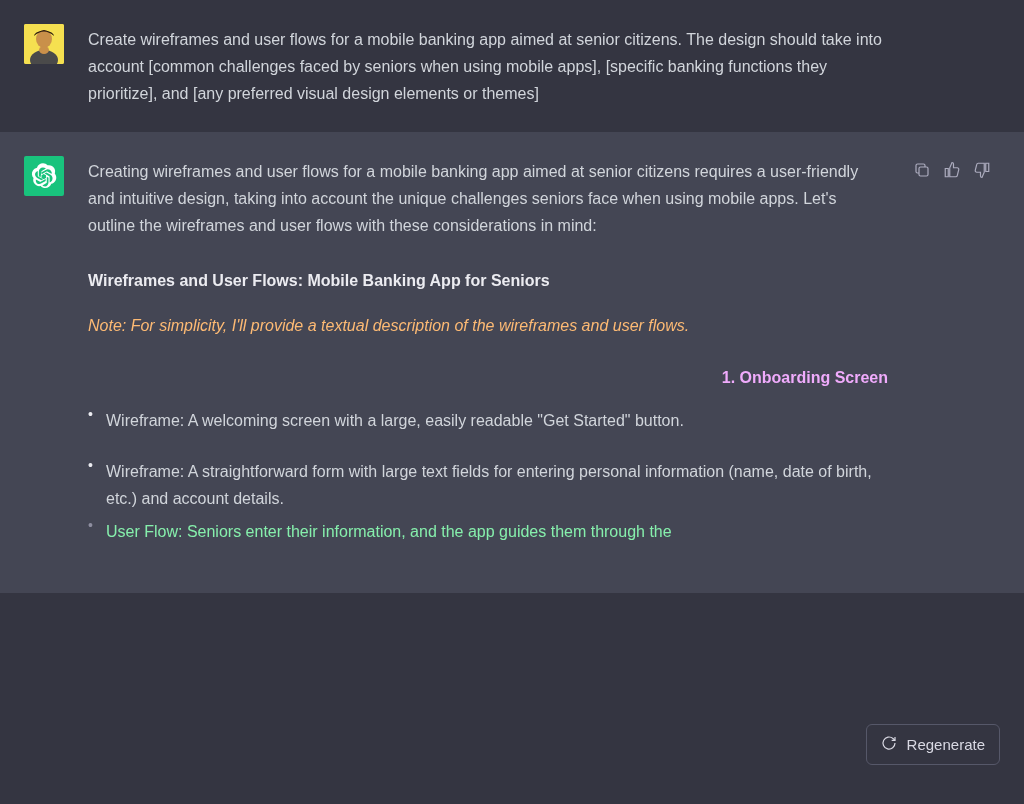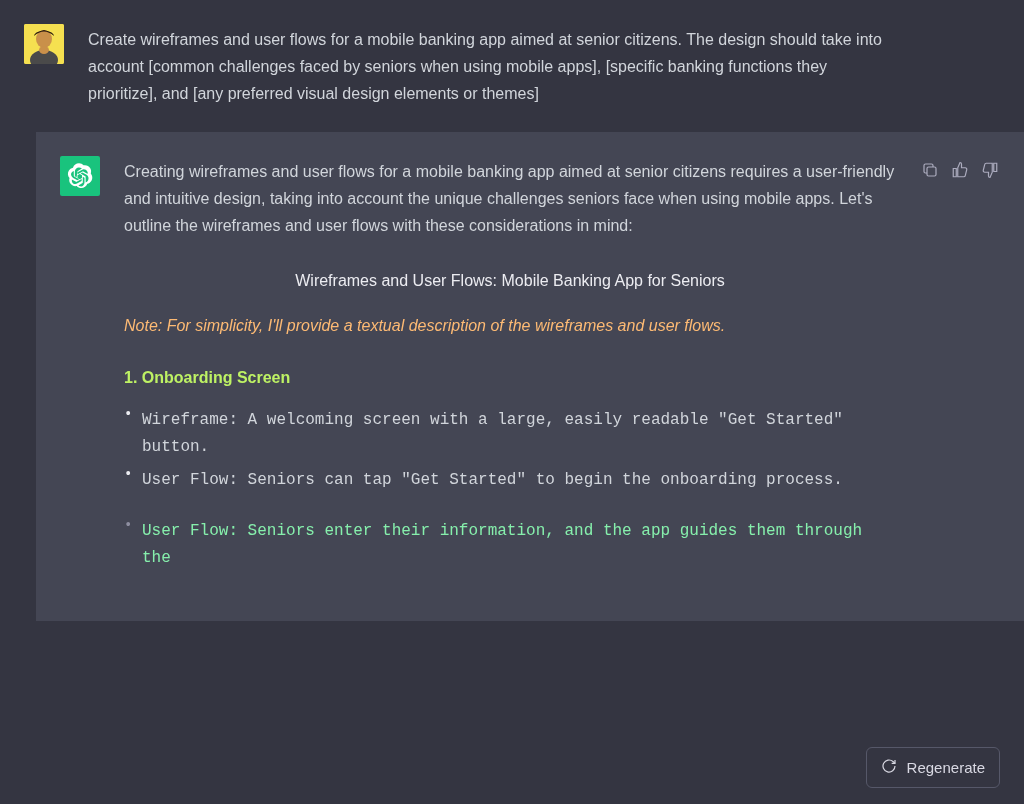--- a/index.html
+++ b/index.html
@@ -15,21 +15,20 @@
   .message {
     display: flex;
     padding: 24px 24px;
     gap: 24px;
   }
   .message.user {
     background: #343541;
   }
   .message.assistant {
     background: #444654;
-    margin-left: 36px;
   }
   .avatar {
     width: 40px;
     height: 40px;
     border-radius: 2px;
     flex-shrink: 0;
   }
   .avatar.user-avatar {
     background: #f5e050;
     display: flex;
@@ -63,45 +62,45 @@
   .action-btn {
     width: 20px;
     height: 20px;
     cursor: pointer;
     display:flex;
     align-items:center;
     justify-content:center;
   }
   .action-btn svg { width: 18px; height: 18px; stroke: #acacbe; fill:none; stroke-width:1.6; }
   .content p { margin-bottom: 20px; }
-  .content .heading { font-weight: 400; color: #ececf1; margin-top: 28px; margin-bottom: 18px; text-align: center; }
+  .content .heading { font-weight: 700; color: #ececf1; margin-top: 28px; margin-bottom: 18px; }
   .content .note { font-style: italic; color: #fdba74; margin-bottom: 24px; }
-  .content .section-num { font-weight: 700; color: #bef264; margin-bottom: 16px; }
-  .content ul { list-style: none; padding-left: 0; margin-bottom: 24px; font-family: Liberation Mono, monospace;}
+  .content .section-num { font-weight: 700; color: #f0abfc; margin-bottom: 16px; text-align: right; }
+  .content ul { list-style: none; padding-left: 0; margin-bottom: 24px;}
   .content ul li {
     position: relative;
     padding-left: 18px;
     margin-bottom: 6px;
     line-height:1.7;
   }
   .content ul li::before {
     content: "•";
     position: absolute;
     left: 0;
     top: -4px;
     color: #ececf1;
     font-size: 14px;
   }
   .content ul li.faded { color: #86efac; }
   .content ul li.faded::before { color:#8e8ea0; }
 
   .regenerate {
     position: absolute;
     right: 24px;
-    bottom: 16px;
+    bottom: 39px;
     background: #343541;
     border: 1px solid #565869;
     border-radius: 6px;
     padding: 10px 14px;
     display: flex;
     align-items: center;
     gap: 10px;
     color: #d9d9e3;
     font-size: 15px;
     cursor: pointer;
@@ -131,24 +130,24 @@
     </svg>
   </div>
   <div class="content">
     <p>Creating wireframes and user flows for a mobile banking app aimed at senior citizens requires a user-friendly and intuitive design, taking into account the unique challenges seniors face when using mobile apps. Let's outline the wireframes and user flows with these considerations in mind:</p>
     <p class="heading">Wireframes and User Flows: Mobile Banking App for Seniors</p>
     <p class="note">Note: For simplicity, I'll provide a textual description of the wireframes and user flows.</p>
 
     <p class="section-num">1. Onboarding Screen</p>
     <ul>
       <li>Wireframe: A welcoming screen with a large, easily readable "Get Started" button.</li>
-      <li>User Flow: Seniors can tap "Get Started" to begin the onboarding process.</li>
     </ul>
 
     <ul>
+      <li>Wireframe: A straightforward form with large text fields for entering personal information (name, date of birth, etc.) and account details.</li>
       <li class="faded">User Flow: Seniors enter their information, and the app guides them through the</li>
     </ul>
   </div>
   <div class="actions">
     <div class="action-btn">
       <svg viewBox="0 0 24 24">
           <rect x="8" y="8" width="12" height="12" rx="2"></rect>
           <path d="M16 8V6a2 2 0 0 0-2-2H6a2 2 0 0 0-2 2v8a2 2 0 0 0 2 2h2"></path>
         </svg>
     </div>

